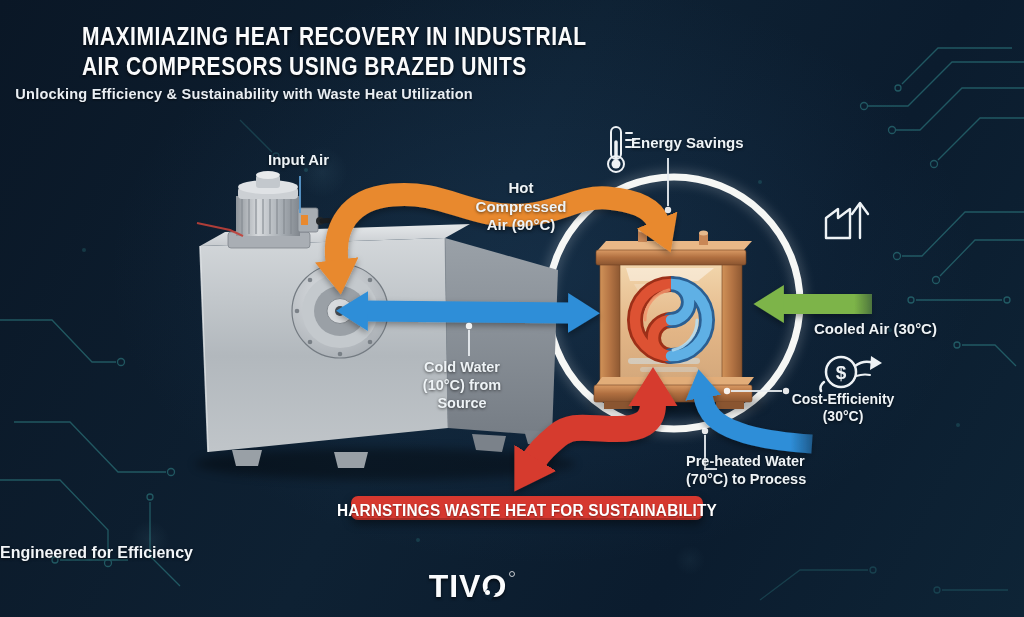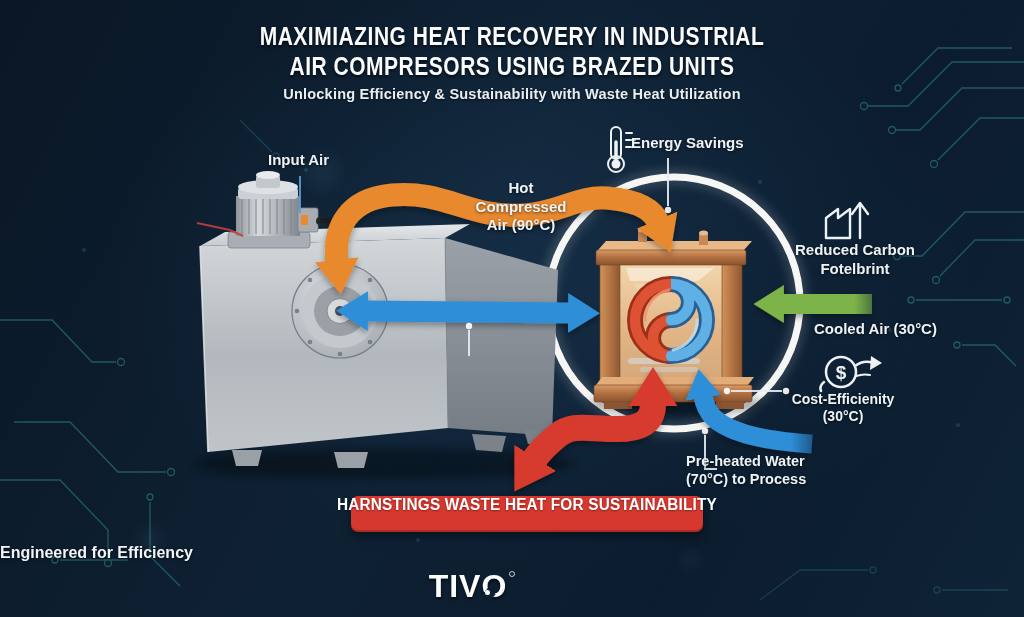--- a/index.html
+++ b/index.html
@@ -7,31 +7,31 @@
     position:relative;width:1024px;height:617px;overflow:hidden;
     font-family:"Liberation Sans",sans-serif;
     background:
       radial-gradient(ellipse 620px 420px at 53% 44%, rgba(48,94,138,.22), transparent 70%),
       radial-gradient(circle 34px at 322px 172px, rgba(130,190,210,.08), transparent 75%),
       radial-gradient(circle 26px at 150px 540px, rgba(130,190,210,.07), transparent 75%),
       radial-gradient(circle 20px at 690px 560px, rgba(130,190,210,.05), transparent 75%),
       linear-gradient(118deg,#0a1726 0%,#0e2133 45%,#0b1c2e 72%,#0e2436 100%);
   }
   .scene{position:absolute;left:0;top:0;width:1024px;height:617px;}
-  header{position:absolute;left:0;top:21px;width:1024px;text-align:center;color:#fafbfc;}
+  header{position:absolute;left:0;top:21px;width:1024px;text-align:left;color:#fafbfc;}
   .t1{font-weight:700;font-size:25px;line-height:1.2;letter-spacing:.6px;
       transform:scaleX(.84);transform-origin:50% 50%;
       text-shadow:0 2px 3px rgba(0,0,0,.65);}
   .sub{margin-top:4px;font-weight:700;font-size:15px;color:#e9eef3;letter-spacing:.2px;
       transform:scaleX(.97);transform-origin:50% 50%;text-shadow:0 1px 2px rgba(0,0,0,.6);}
   .lbl{position:absolute;color:#eef3f6;font-weight:700;font-size:15px;line-height:1.24;
       white-space:pre-line;text-shadow:0 1px 3px rgba(0,0,0,.6);}
   .center{text-align:center;}
-  .banner{position:absolute;left:351px;top:496px;width:352px;height:36px;
-      background:#d6382f;border-radius:7px;display:flex;align-items:flex-start;justify-content:center;
+  .banner{position:absolute;left:351px;top:496px;width:352px;height:24px;
+      background:#d6382f;border-radius:7px;display:flex;align-items:flex-end;justify-content:center;
       box-shadow:0 4px 10px rgba(0,0,0,.45), inset 0 -2px 0 rgba(0,0,0,.2);}
   .banner span{color:#fff;font-weight:700;font-size:16px;letter-spacing:.2px;
       transform:scaleX(.96);white-space:nowrap;text-shadow:0 1px 2px rgba(0,0,0,.4);}
   .tagline{position:absolute;left:0;top:544px;width:1024px;color:#f2f5f8;
       font-weight:700;font-size:16px;text-shadow:0 1px 3px rgba(0,0,0,.6);}
   .brand-row{position:absolute;left:0;top:568px;width:936px;text-align:center;}
   .brand-box{position:relative;display:inline-block;}
   .brand{color:#fbfcfd;font-weight:700;font-size:32px;letter-spacing:1px;
       text-shadow:0 2px 3px rgba(0,0,0,.6);}
   .brand-box::after{content:"";position:absolute;right:-8px;top:3px;width:4px;height:4px;
@@ -303,25 +303,25 @@
   <header>
     <div class="t1">MAXIMIAZING HEAT RECOVERY IN INDUSTRIAL</div>
     <div class="t1">AIR COMPRESORS USING BRAZED UNITS</div>
     <div class="sub">Unlocking Efficiency &amp; Sustainability with Waste Heat Utilization</div>
   </header>
 
   <div class="lbl" style="left:268px;top:151px;">Input Air</div>
   <div class="lbl center" style="left:462px;top:179px;width:118px;">Hot Compressed
 Air (90°C)</div>
   <div class="lbl" style="left:631px;top:134px;">Energy Savings</div>
-  <div class="lbl center" style="left:794px;top:241px;width:122px;">Reduced Carbon
-Fotelbrint</div>
   <div class="lbl" style="left:814px;top:320px;">Cooled Air (30°C)</div>
   <div class="lbl center" style="left:786px;top:391px;width:114px;font-size:14px;">Cost-Efficienity
 (30°C)</div>
+  <div class="lbl center" style="left:399px;top:359px;width:126px;font-size:14.5px;">Cold Water
+(10°C) from Source</div>
   <div class="lbl" style="left:686px;top:453px;font-size:14.5px;">Pre-heated Water
 (70°C) to Process</div>
 
   <div class="banner">
     <span>HARNSTINGS WASTE HEAT FOR SUSTAINABILITY</span>
   </div>
 
   <div class="tagline">Engineered for Efficiency</div>
 
   <div class="brand-row">

